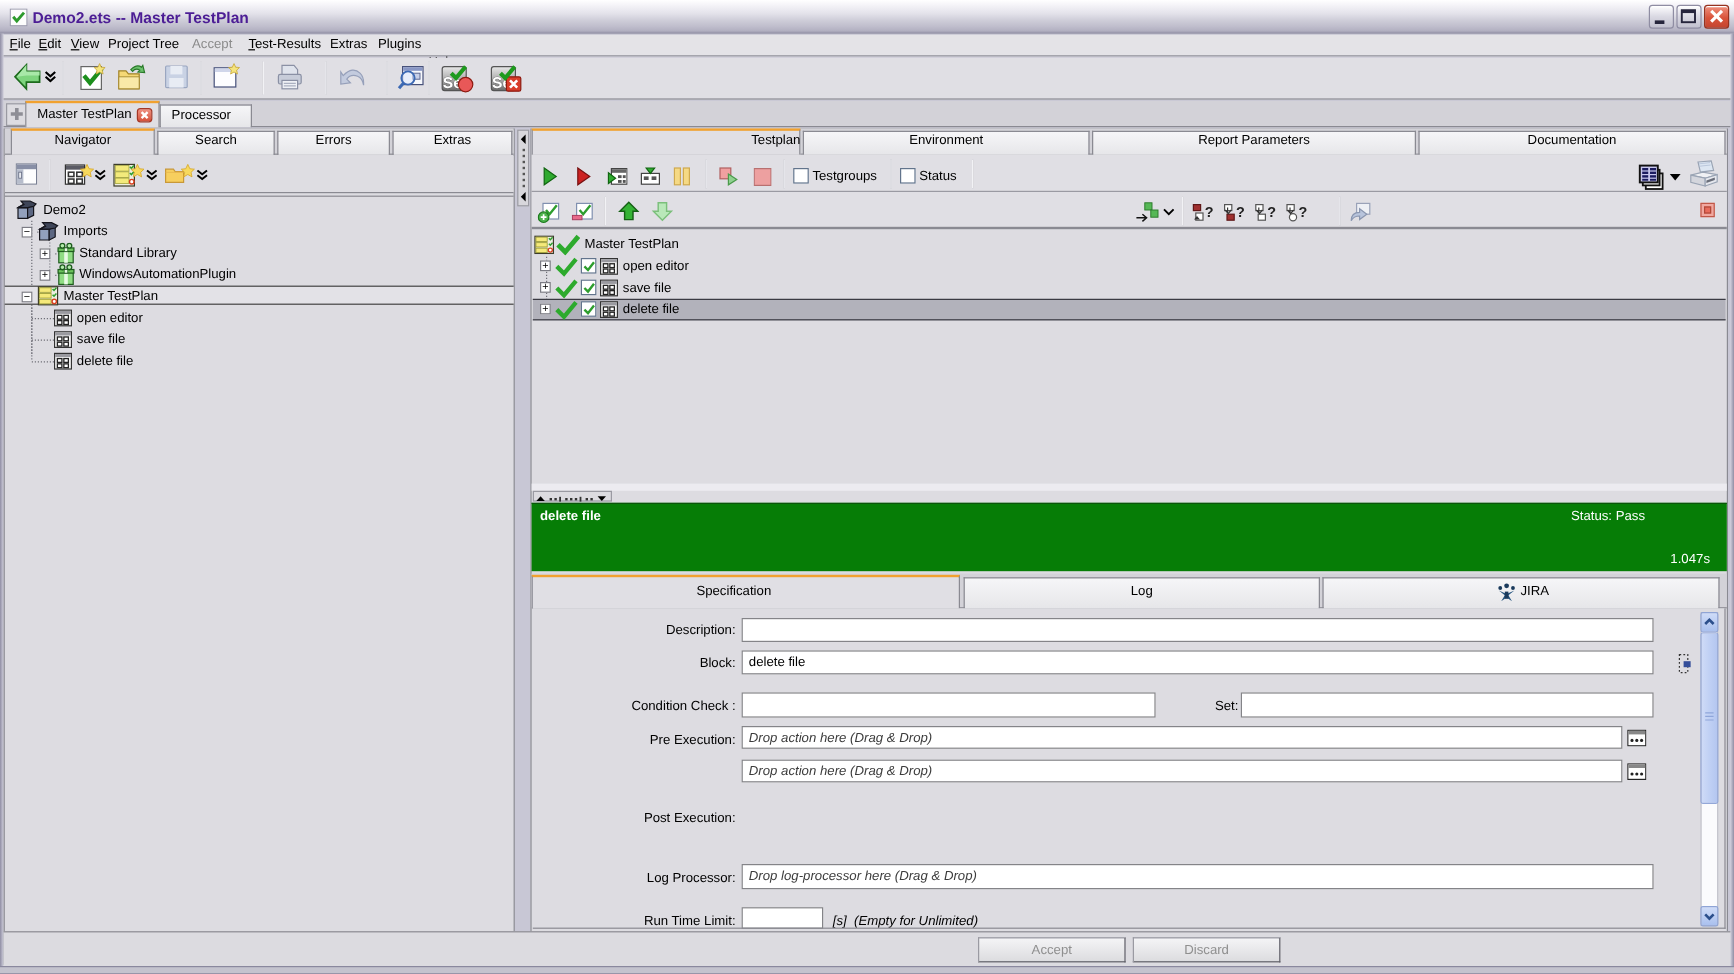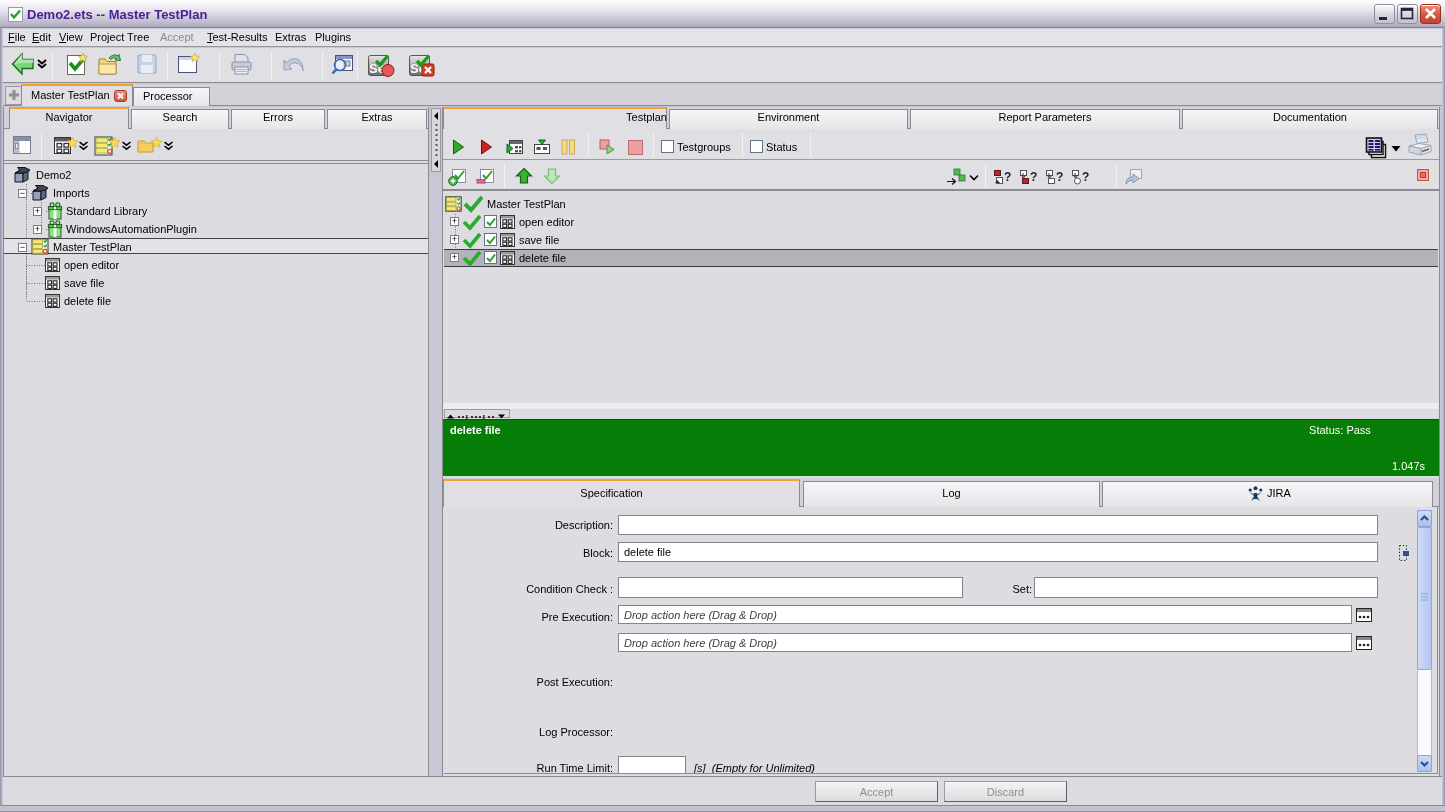--- a/index.html
+++ b/index.html
@@ -637,20 +637,21 @@
   <div class="abs" style="left:1356px; top:636px; width:16px; height:14px;">
     <svg width="16" height="14">
         <rect x="0.5" y="0.5" width="15" height="13" fill="#fff" stroke="#222"></rect>
         <rect x="1" y="1" width="14" height="3" fill="#888"></rect>
         <circle cx="4" cy="9" r="1.3" fill="#222"></circle>
         <circle cx="8" cy="9" r="1.3" fill="#222"></circle>
         <circle cx="12" cy="9" r="1.3" fill="#222"></circle>
       </svg>
   </div>
   <div class="lbl" style="left:444px; top:726px; width:169px;">Log Processor:</div>
+  <div class="fld ph" style="left:618px; top:720px; width:760px; height:21px;">Drop log-processor here (Drag &amp; Drop)</div>
   <div class="lbl" style="left:444px; top:762px; width:169px;">Run Time Limit:</div>
   <div class="fld" style="left:618px; top:756px; width:68px; height:18px;"></div>
   <div class="abs" style="left:694px; top:762px; font-size:11px;font-style:italic;">[s]&nbsp; (Empty for Unlimited)</div>
 
   <div class="abs" style="left:1417px; top:510px; width:15px; height:262px; background:#fbfbfd; border:1px solid #b9b9c2;"></div>
   <div class="abs" style="left:1417px; top:510px; width:15px; height:17px; background:linear-gradient(#cfdcf8,#aac0ee); border:1px solid #8fa4d6; border-radius:2px;">
     <svg width="13" height="15">
         <path d="M3 9 L6.5 5.5 L10 9" stroke="#2c4f8c" stroke-width="2.2" fill="none"></path>
       </svg>
   </div>

